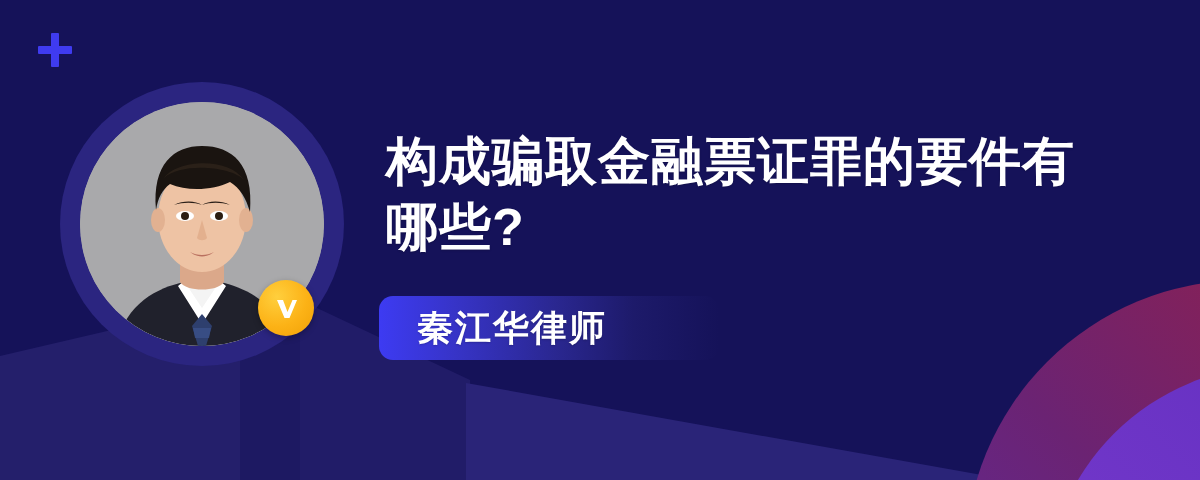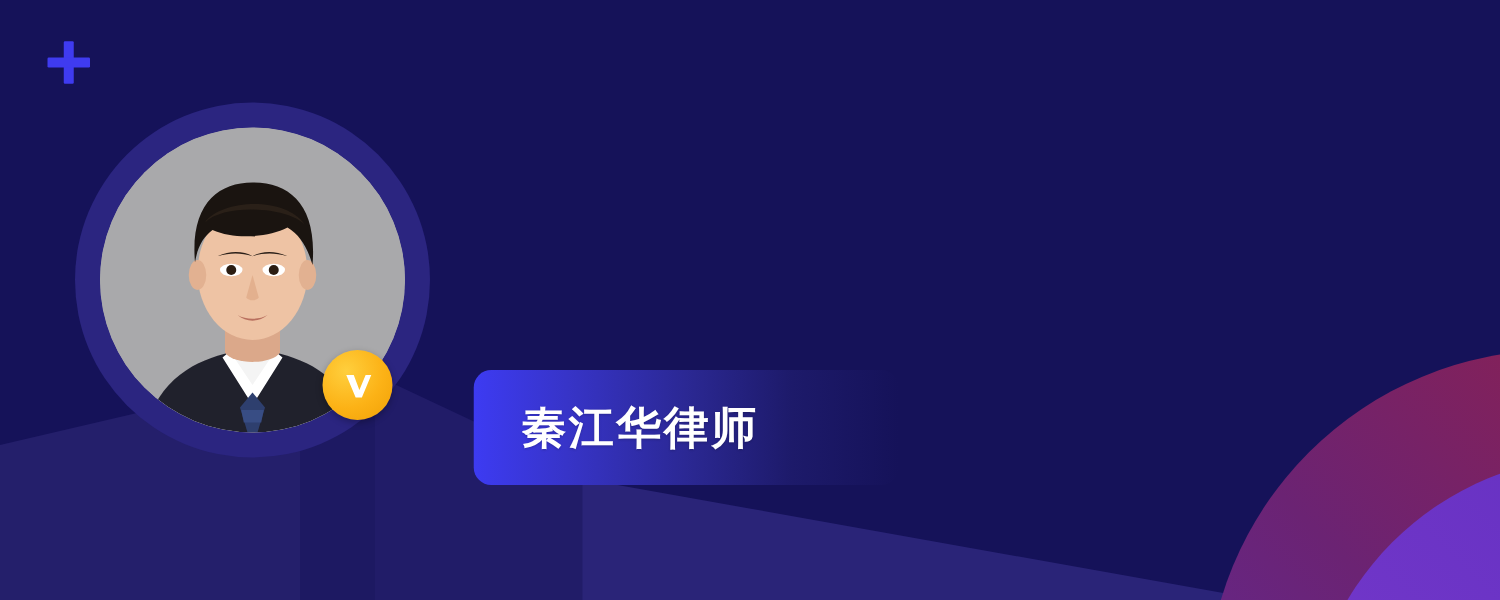--- a/index.html
+++ b/index.html
@@ -99,21 +99,21 @@
     white-space: pre-line;
     text-shadow: 0 1px 2px rgba(0,0,0,.18);
   }
 
   
   .name-button {
     position: absolute;
     left: 379px;
     top: 296px;
     width: 340px;
-    height: 92px;
+    height: 64px;
     border: 0;
     padding: 0;
     border-radius: 14px;
     background: linear-gradient(90deg, #3d3bf2 0%, #3734c8 22%, #2a2790 52%, #1d1a6a 75%, #151259 100%);
     display: flex;
     align-items: center;
     cursor: pointer;
     font-family: inherit;
   }
   .name-button-label {
@@ -207,18 +207,19 @@
         </g>
       </svg>
     </div>
     <div class="verified-badge">
       <svg viewBox="0 0 32 32" xmlns="http://www.w3.org/2000/svg" aria-hidden="true">
         <path d="M7 8 L13 8 L17.5 20 L22.5 8 L27 8 L19.5 26 L14.5 26 Z" fill="#ffffff"></path>
       </svg>
     </div>
   </div>
 
+  <div class="headline">构成骗取金融票证罪的要件有哪些?</div>
 
   <button class="name-button">
     <span class="name-button-label">秦江华律师</span>
   </button>
 
 </div>
 
 </body></html>

